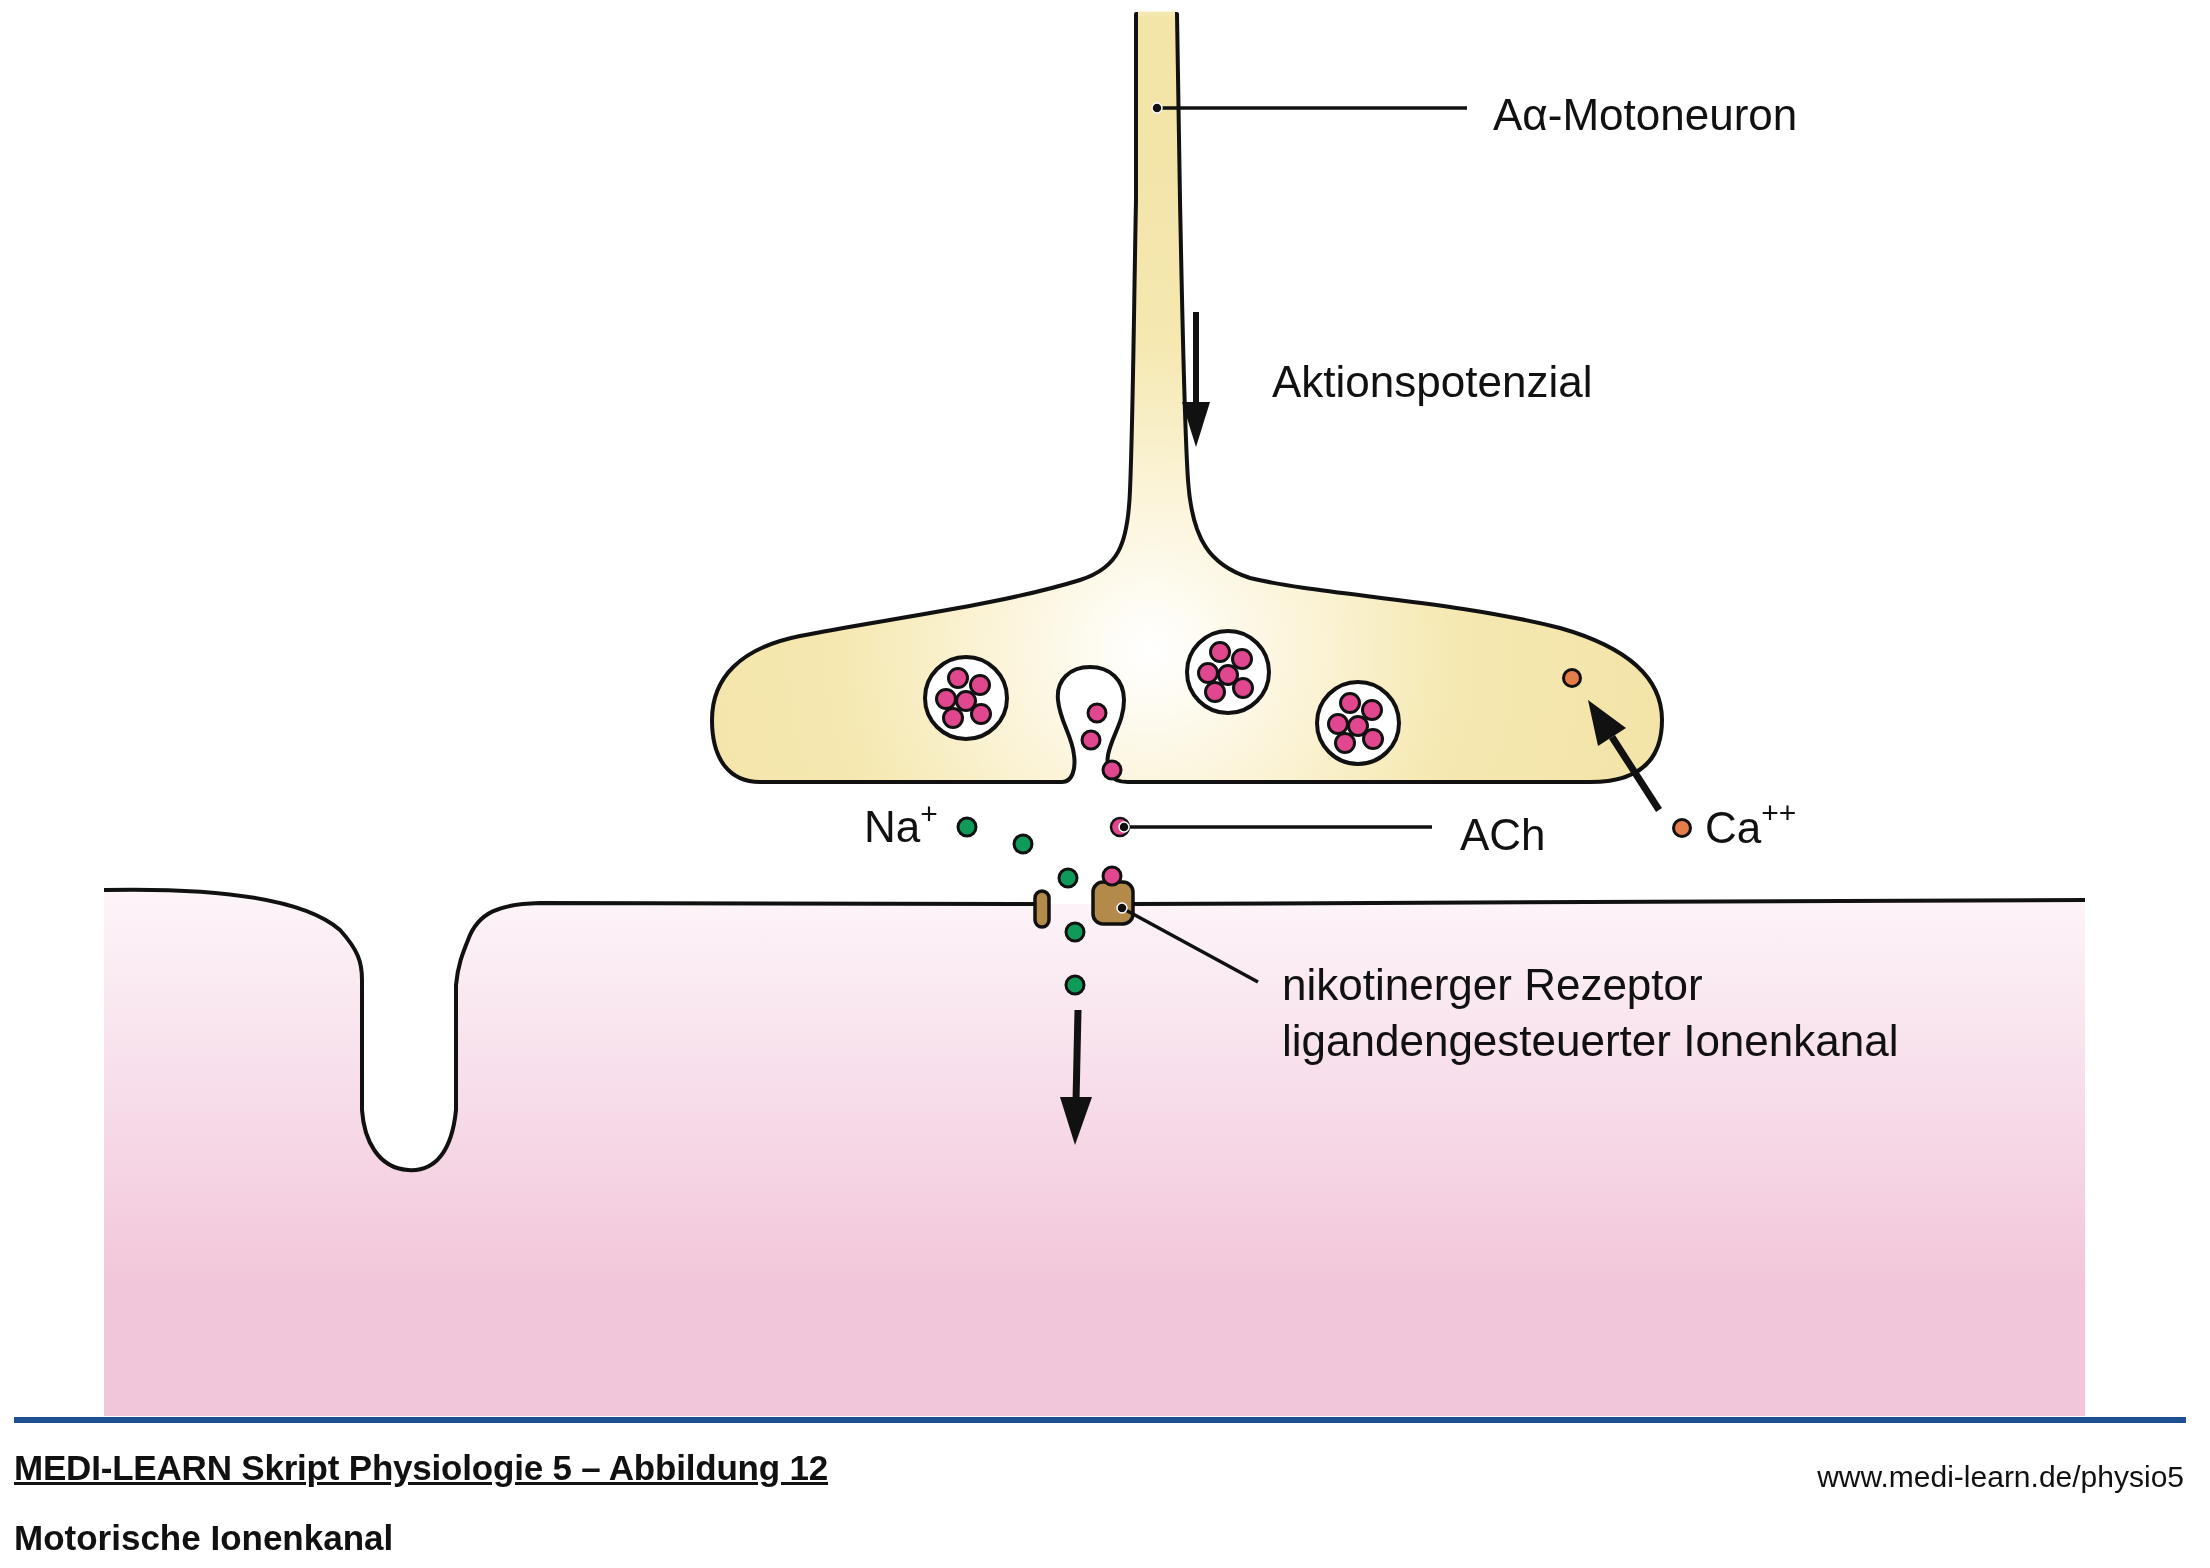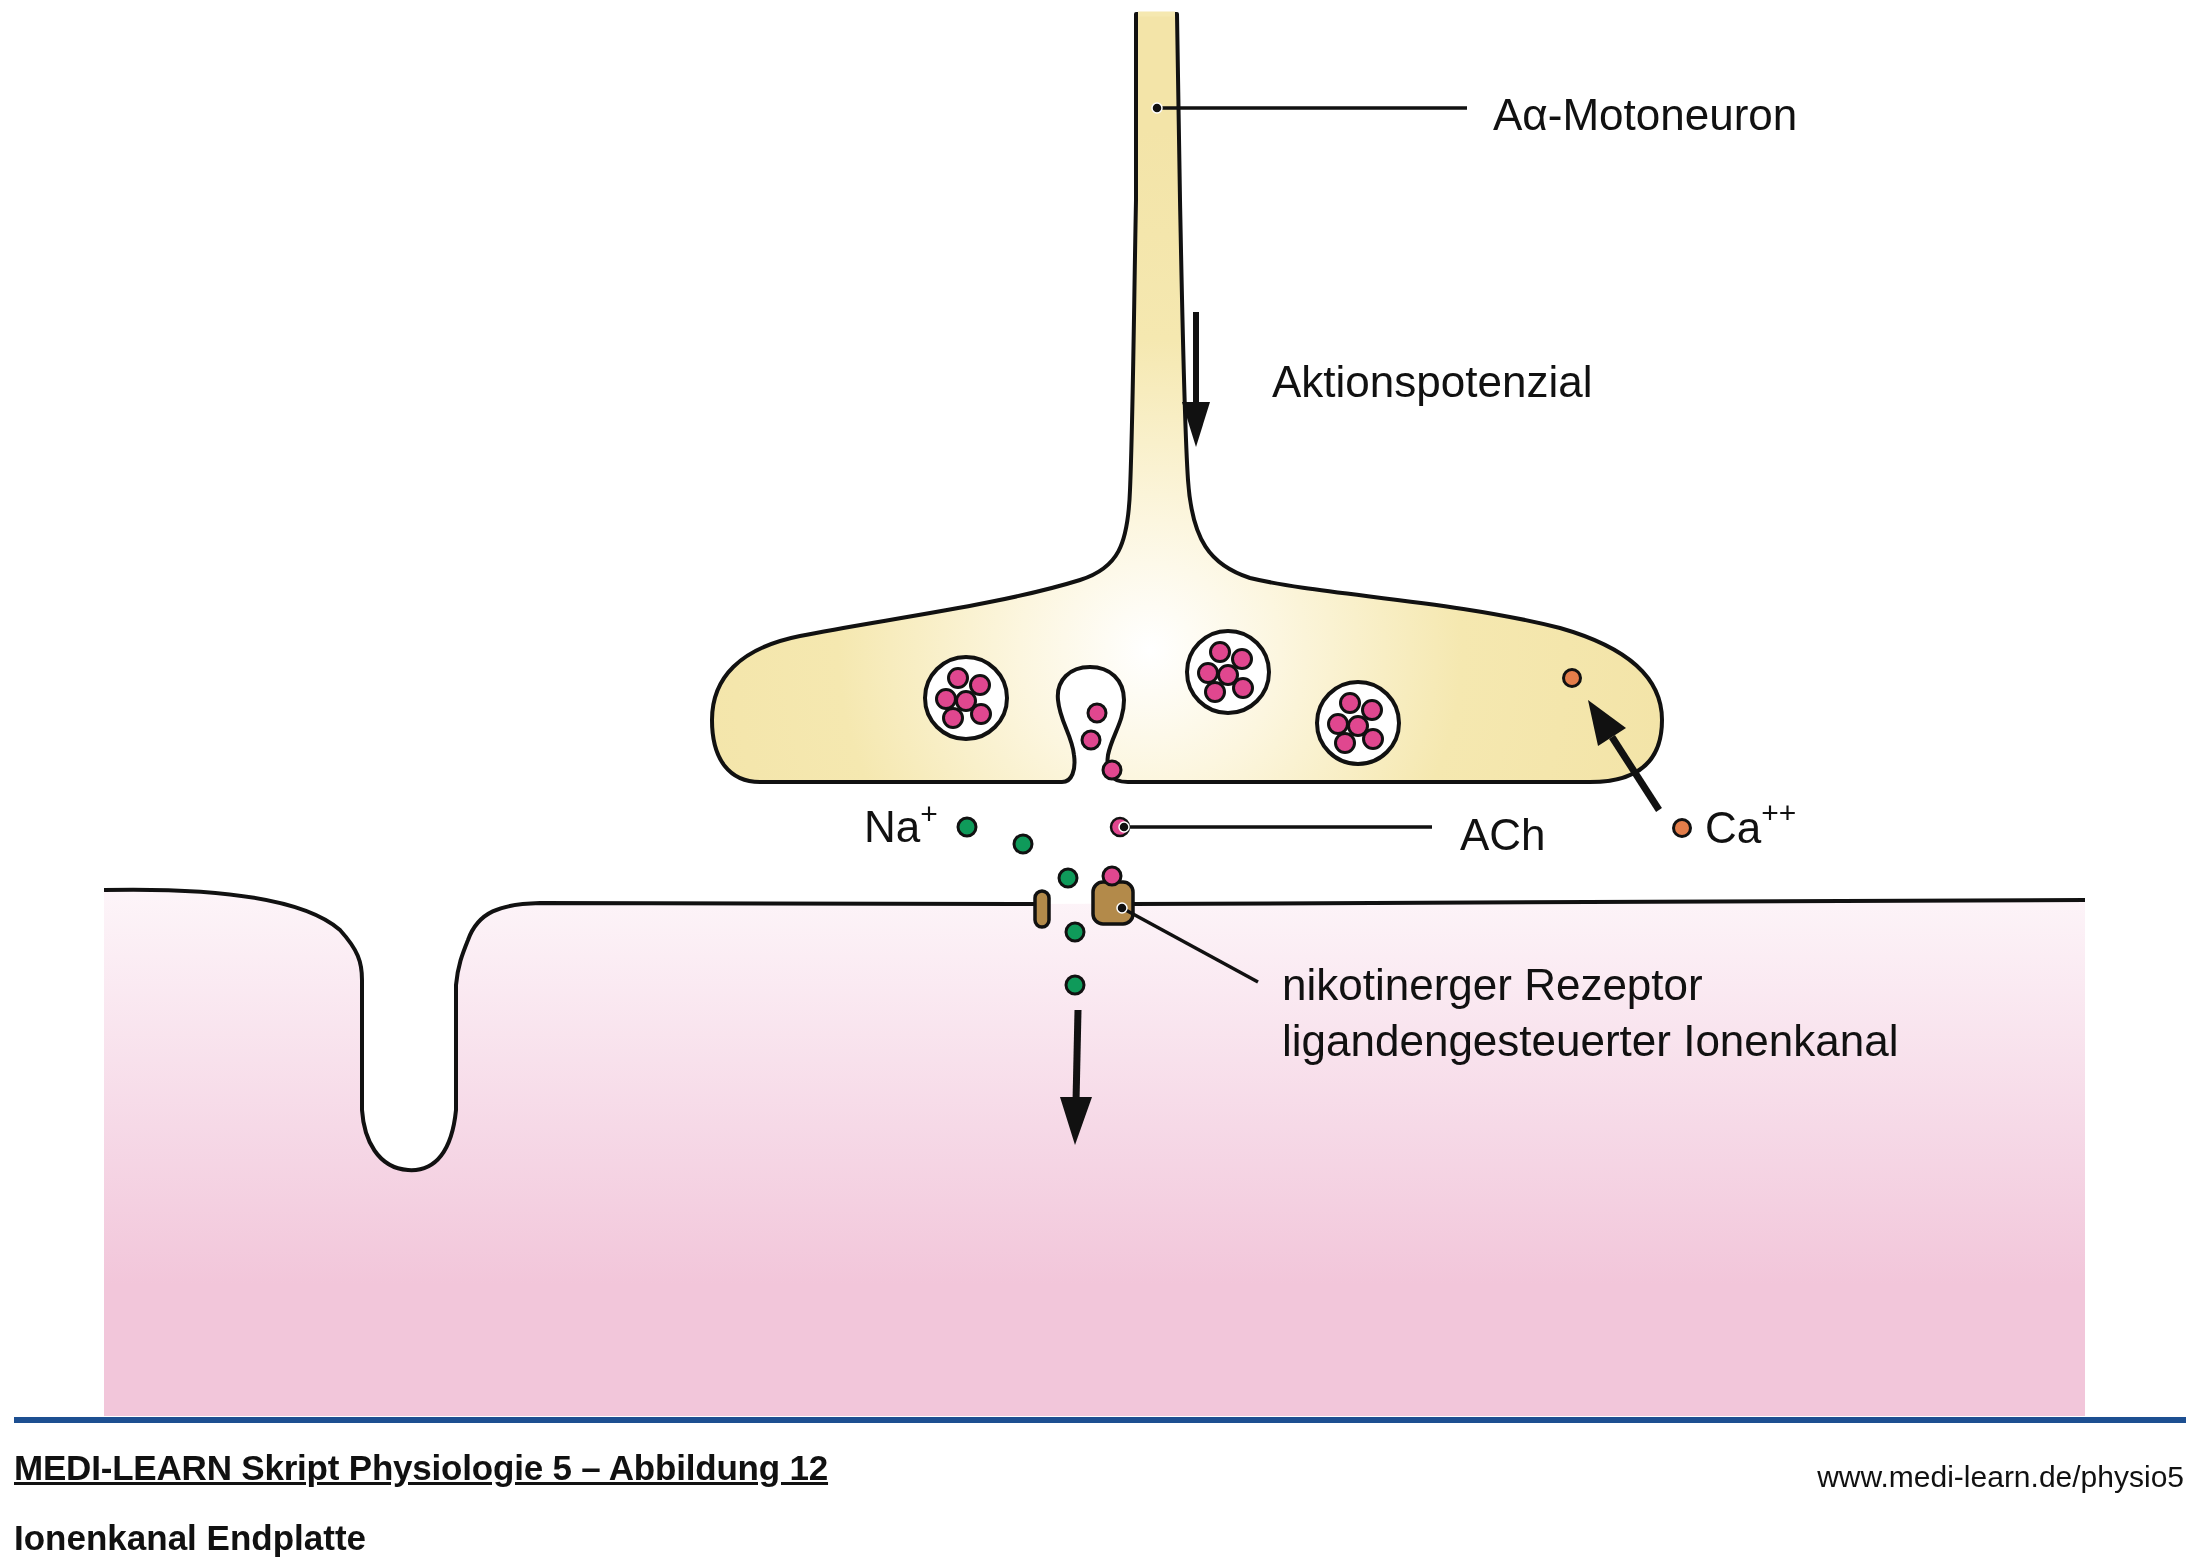--- a/index.html
+++ b/index.html
@@ -123,14 +123,14 @@
   <text class="lbl lbl-lg" x="1460" y="850">ACh</text>
   <text class="lbl lbl-lg" x="1705" y="843">
     <tspan>Ca</tspan><tspan class="sup" dy="-20">++</tspan>
   </text>
   <text class="lbl lbl-lg" x="1282" y="1000">nikotinerger Rezeptor</text>
   <text class="lbl lbl-lg" x="1282" y="1056">ligandengesteuerter Ionenkanal</text>
 </svg>
 
 <div class="rule"></div>
 <div class="footer-title">MEDI-LEARN Skript Physiologie 5 – Abbildung 12</div>
-<div class="footer-sub">Ionenkanal Endplatte</div>
+<div class="footer-sub">Motorische Ionenkanal</div>
 <div class="footer-url">www.medi-learn.de/physio5</div>
 
 </body></html>

